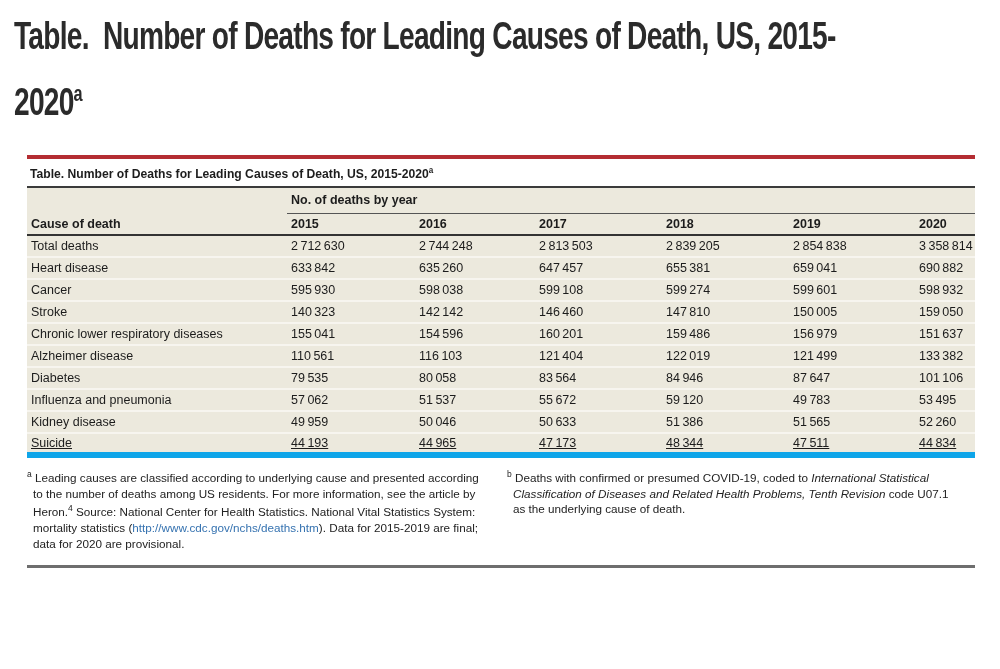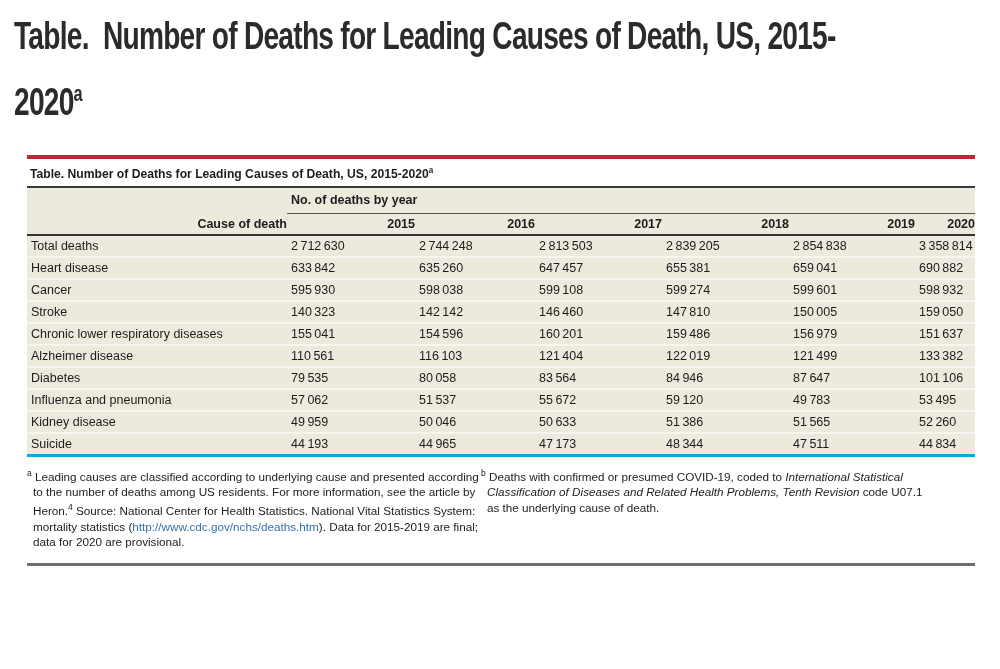--- a/index.html
+++ b/index.html
@@ -75,38 +75,39 @@
   thead th {
     background: #ece9dd;
     text-align: left;
     font-weight: 700;
     padding: 0 0 0 4px;
     vertical-align: middle;
     margin-top: 20px;
   }
   tr.group-row th { height: 25px; }
   tr.group-row th.group-cell { border-bottom: 1px solid #555555; }
-  tr.head-row th { height: 22px; border-bottom: 2px solid #333333; text-align: right; }
+  tr.head-row th { height: 22px; border-bottom: 2px solid #333333; }
 
   tbody td {
     background: #ece9dd;
     height: 22px;
     padding: 0 0 0 4px;
     border-top: 2px solid #f7f5ef;
     vertical-align: middle;
     white-space: nowrap;
   }
   tbody tr:first-child td { border-top: none; }
-  tbody tr:last-child td { border-bottom: 3px solid #0ea5e9; }
+  tbody tr:last-child td { border-bottom: 6px solid #0ea5e9; text-decoration: underline; }
   td.num, th.num { word-spacing: -1px; }
   td.cause sup { font-size: 8.5px; vertical-align: 4px; }
 
   
   .footnotes {
     display: flex;
+    gap: 26px;
     padding-top: 9px;
     font-size: 11.7px;
     line-height: 15.8px;
     color: #222222;
   }
   .fn {
     margin: 0;
     text-indent: -6px;
     padding-left: 6px;
   }

